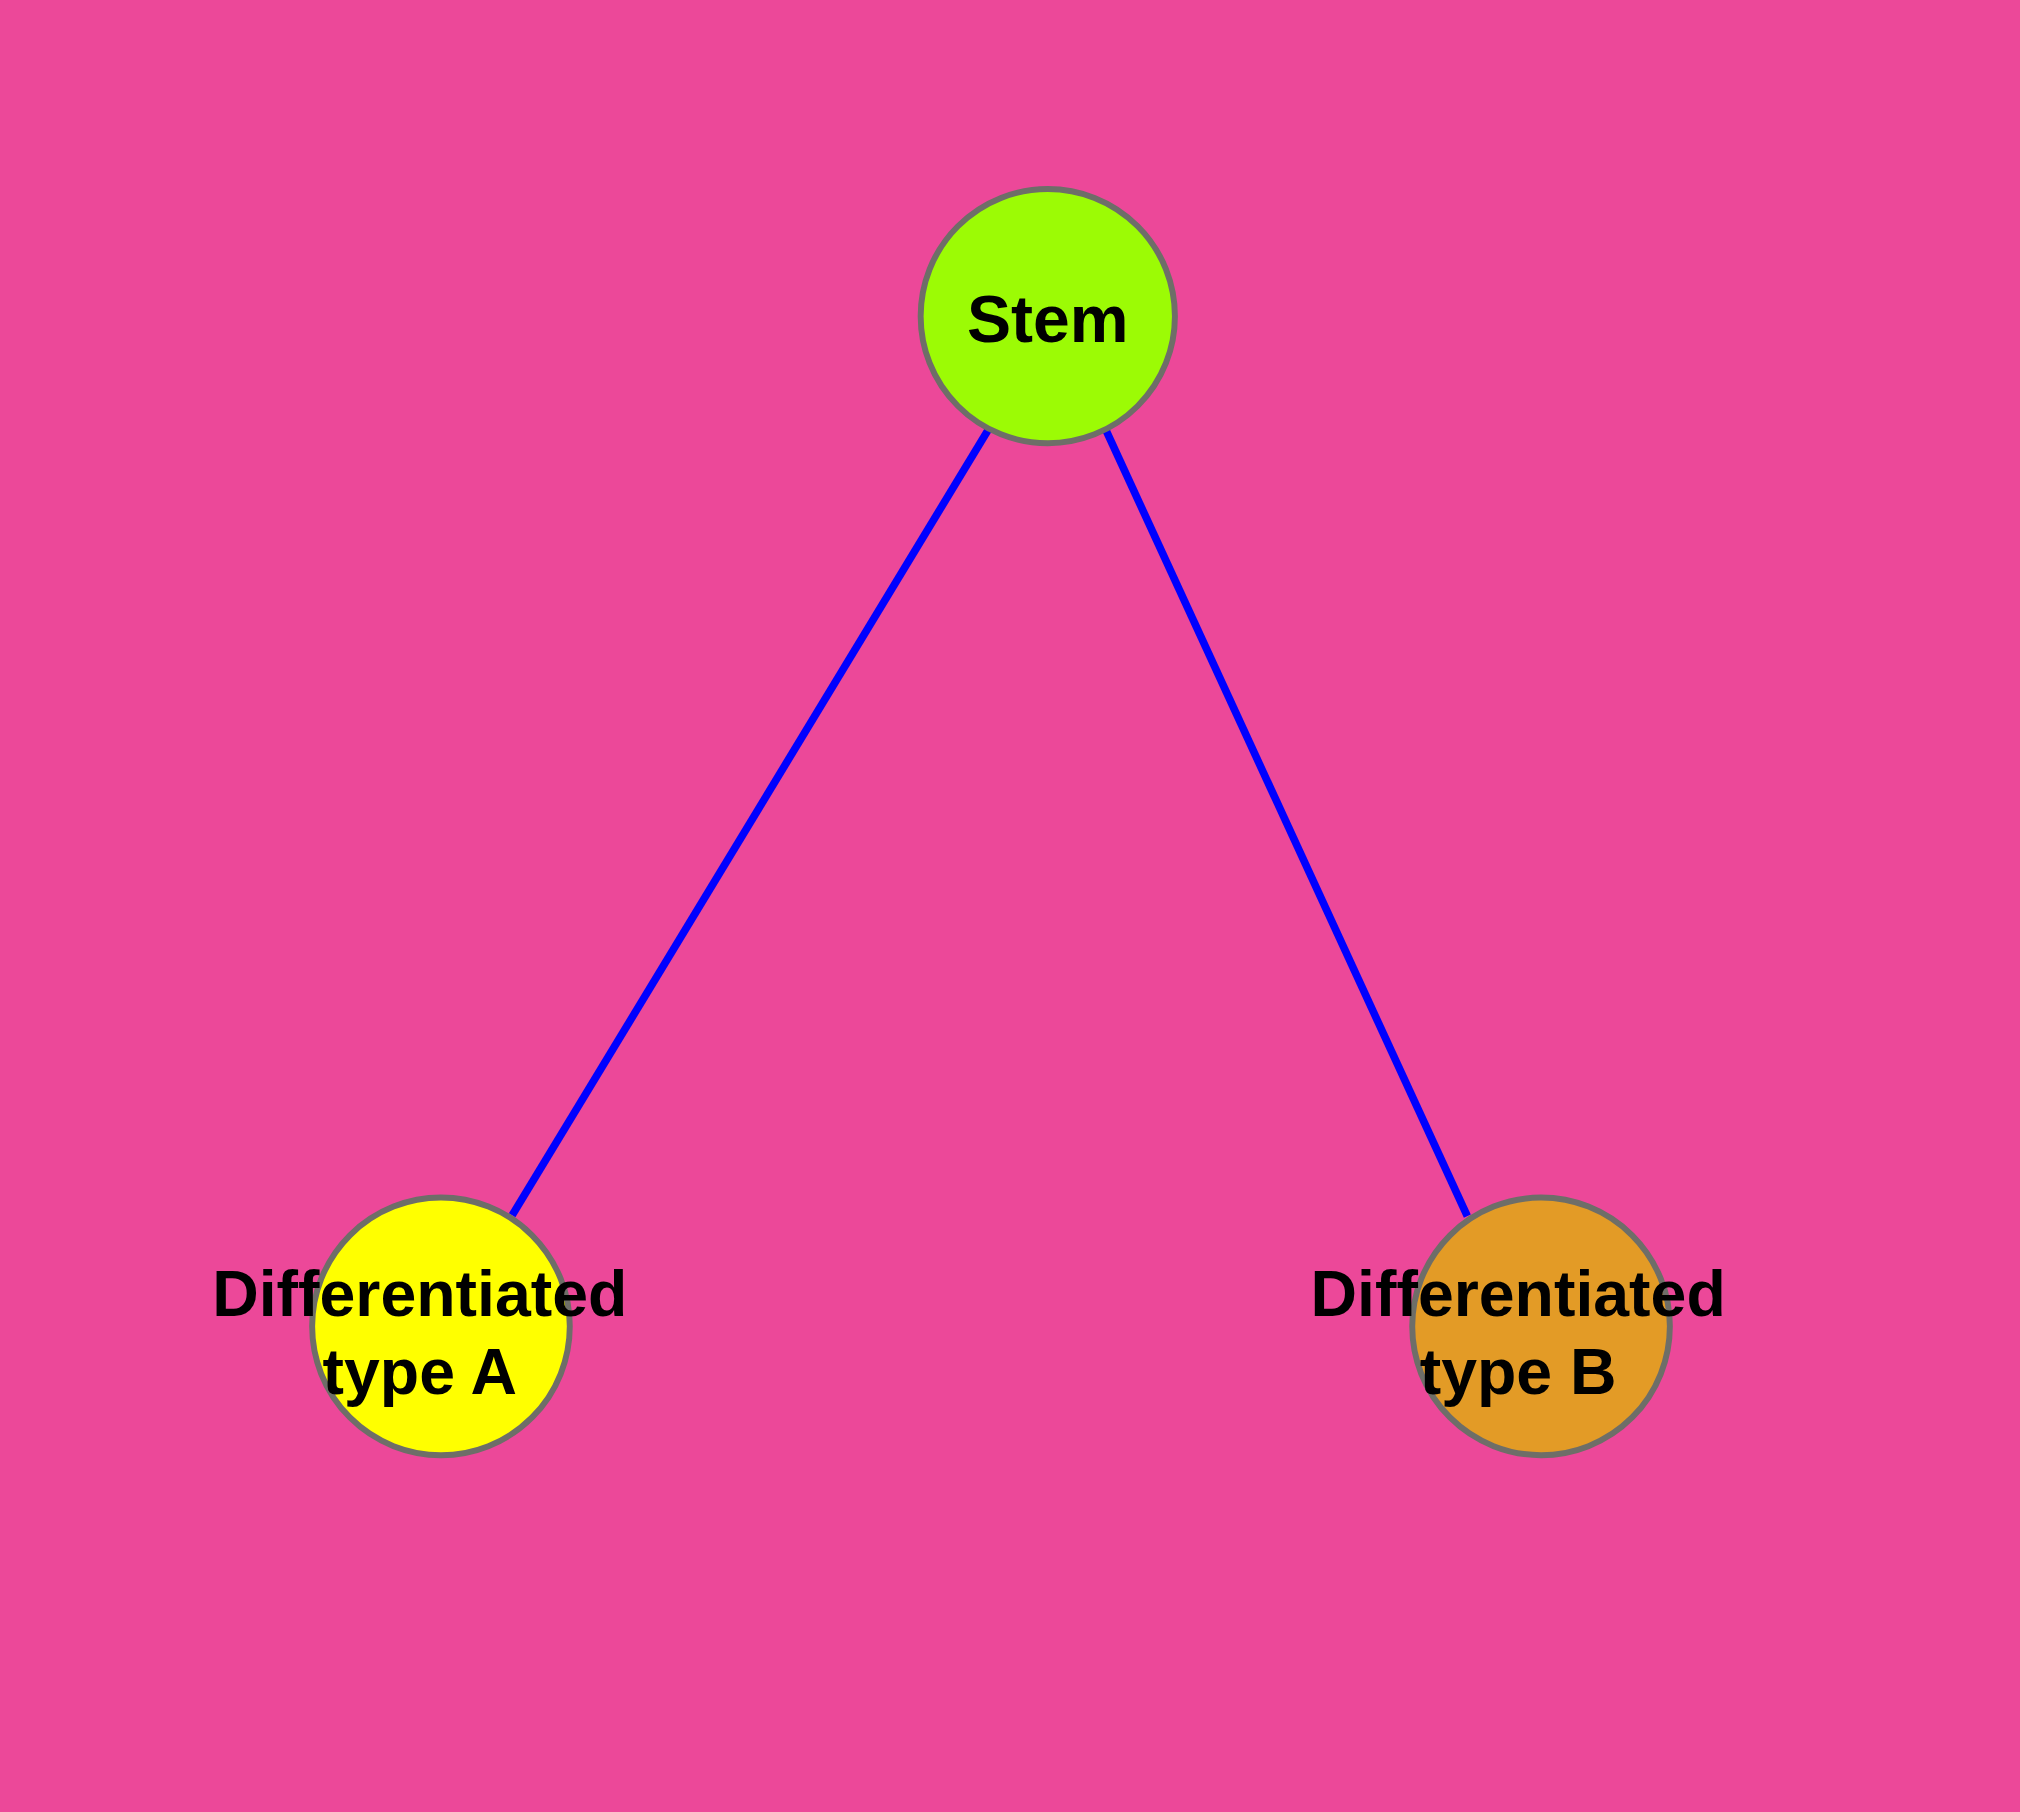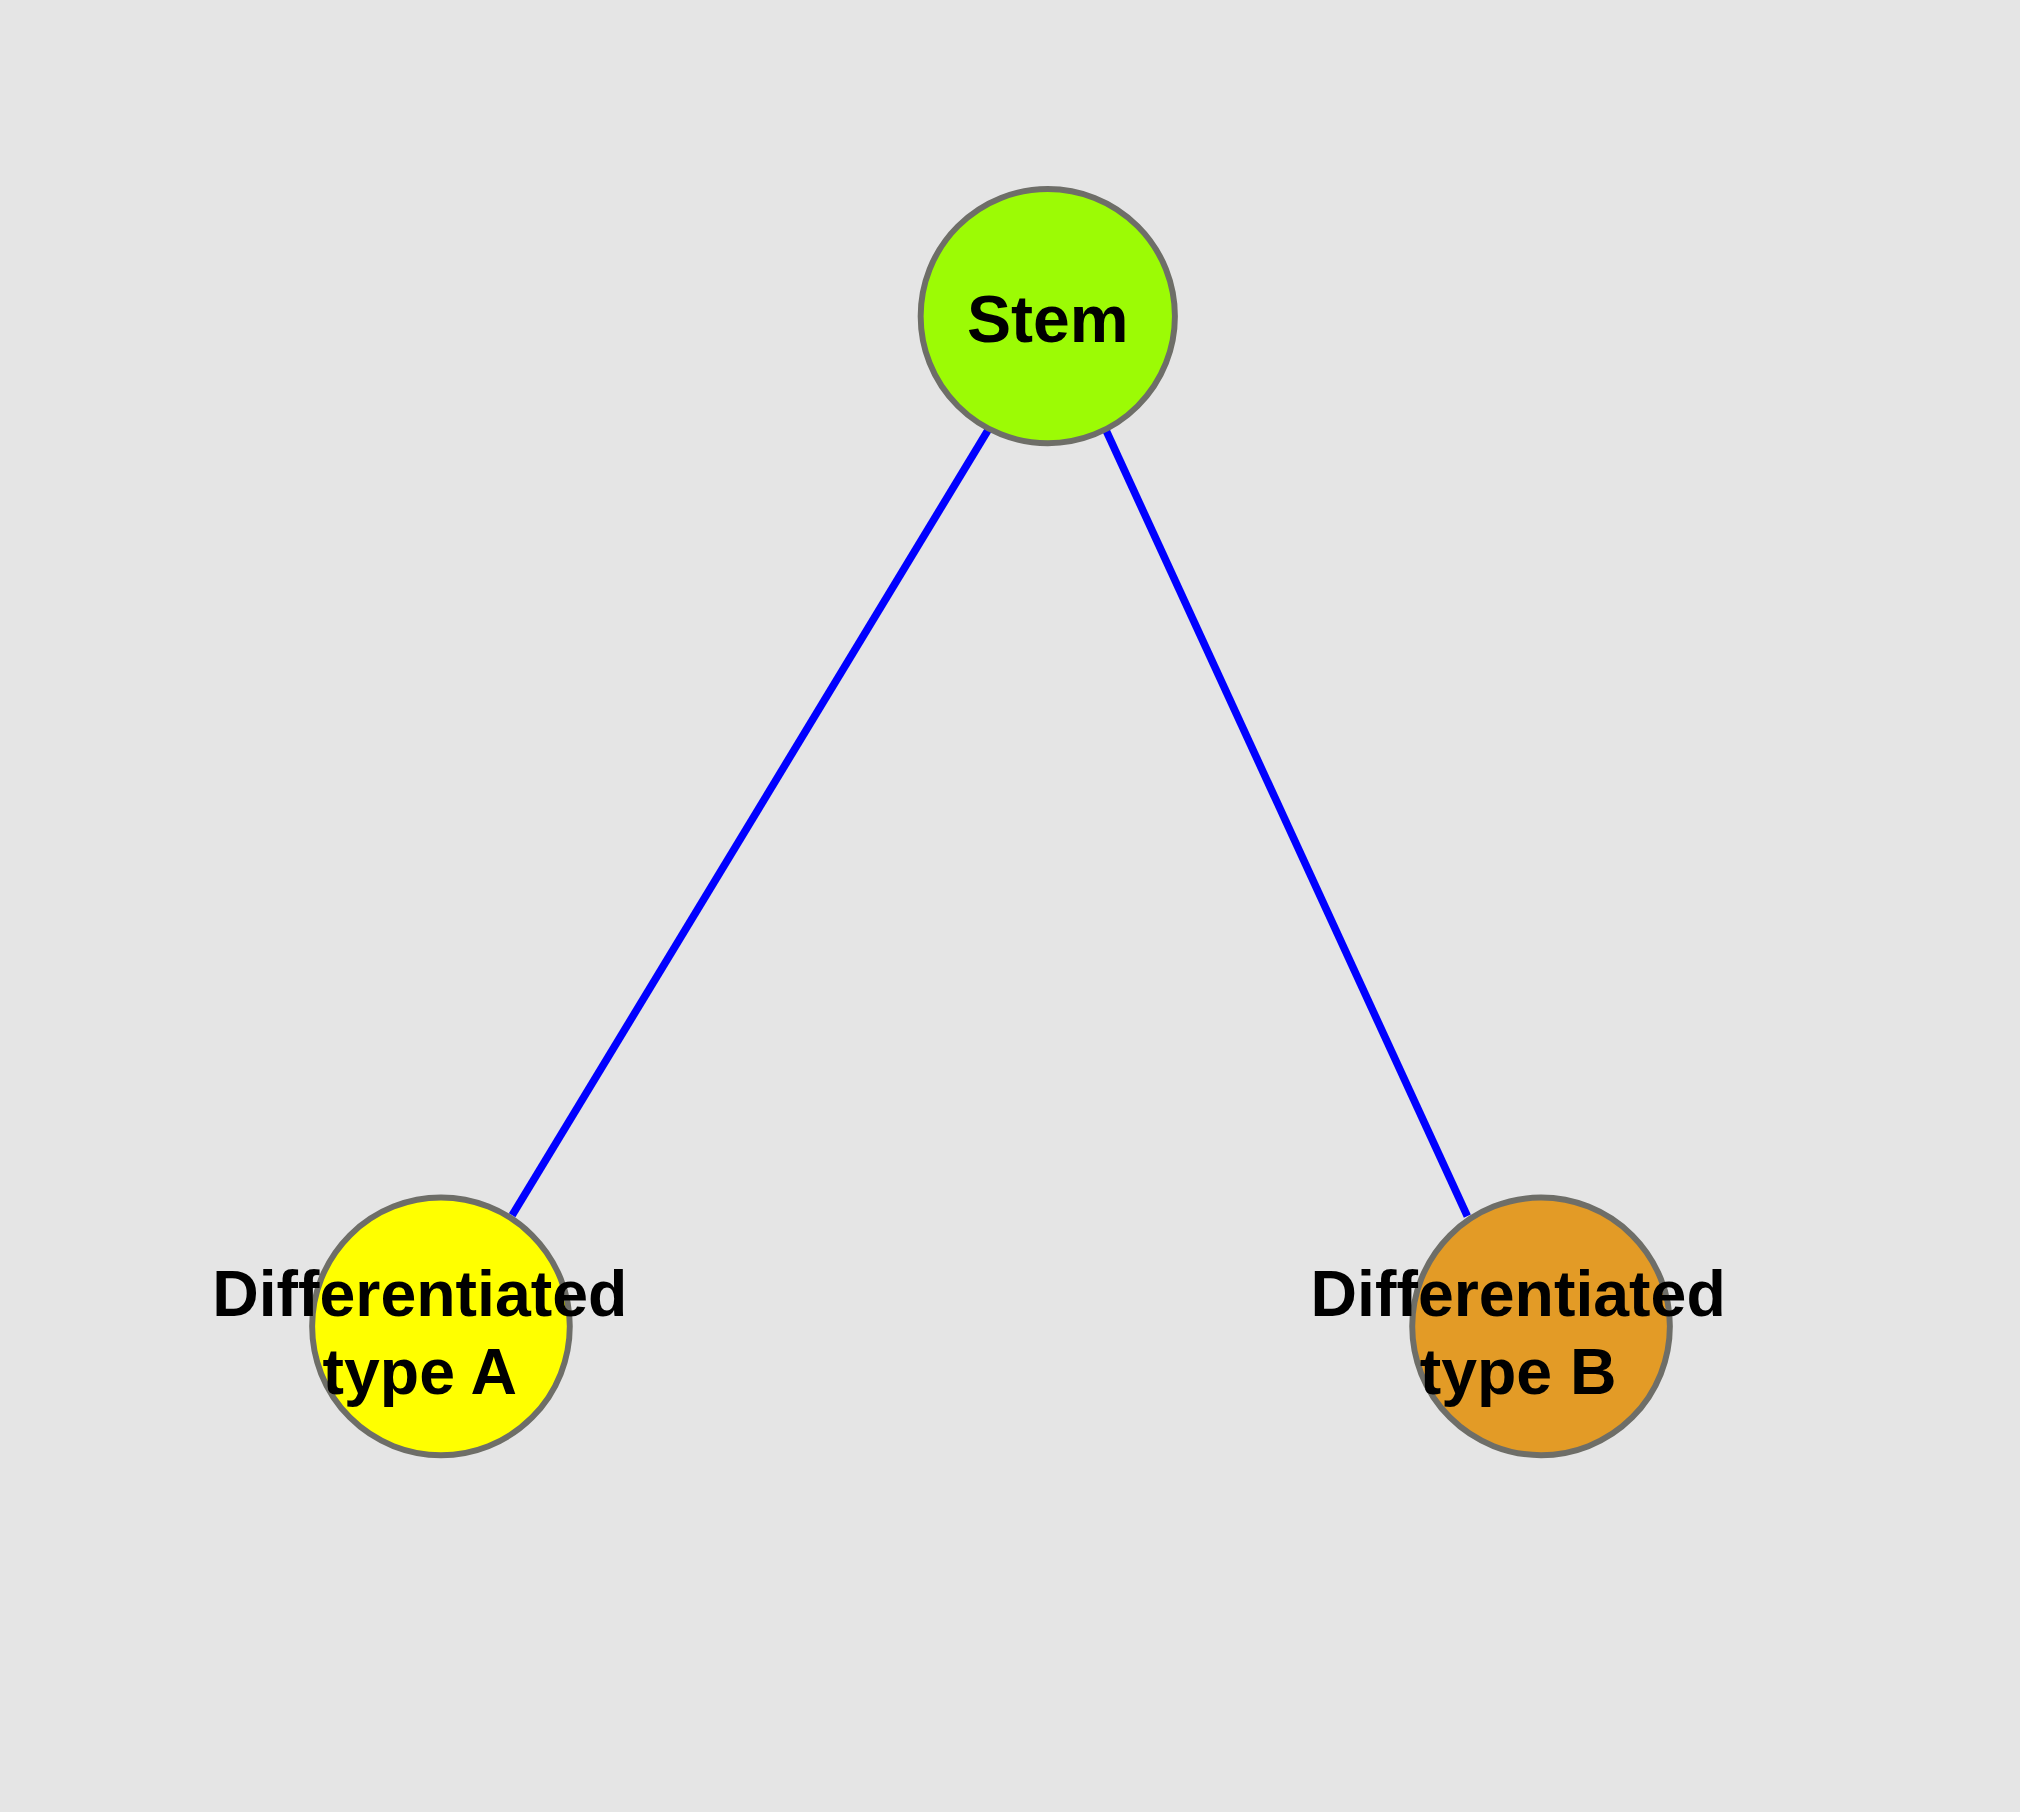--- a/index.html
+++ b/index.html
@@ -32,21 +32,21 @@
     font-weight: bold;
     fill: #000000;
     text-anchor: middle;
     dominant-baseline: alphabetic;
     white-space: pre;
   }
 </style>
 </head>
 <body>
 
-<div id="graph-canvas" style="width: 2021px; height: 1812px; background: #e5e5e5;">
+<div id="graph-canvas" style="width: 2021px; height: 1812px; background: #ec4899;">
   <svg id="graph-svg" viewBox="0 0 2384 2138">
 
     <g>
       <line x1="1167" y1="505" x2="604" y2="1434" stroke="#0000ff" stroke-width="9" stroke-linecap="butt"></line>
       <line x1="1303" y1="504" x2="1731" y2="1435" stroke="#0000ff" stroke-width="9" stroke-linecap="butt"></line>
     </g>
 
     <g>
 
       <g>

